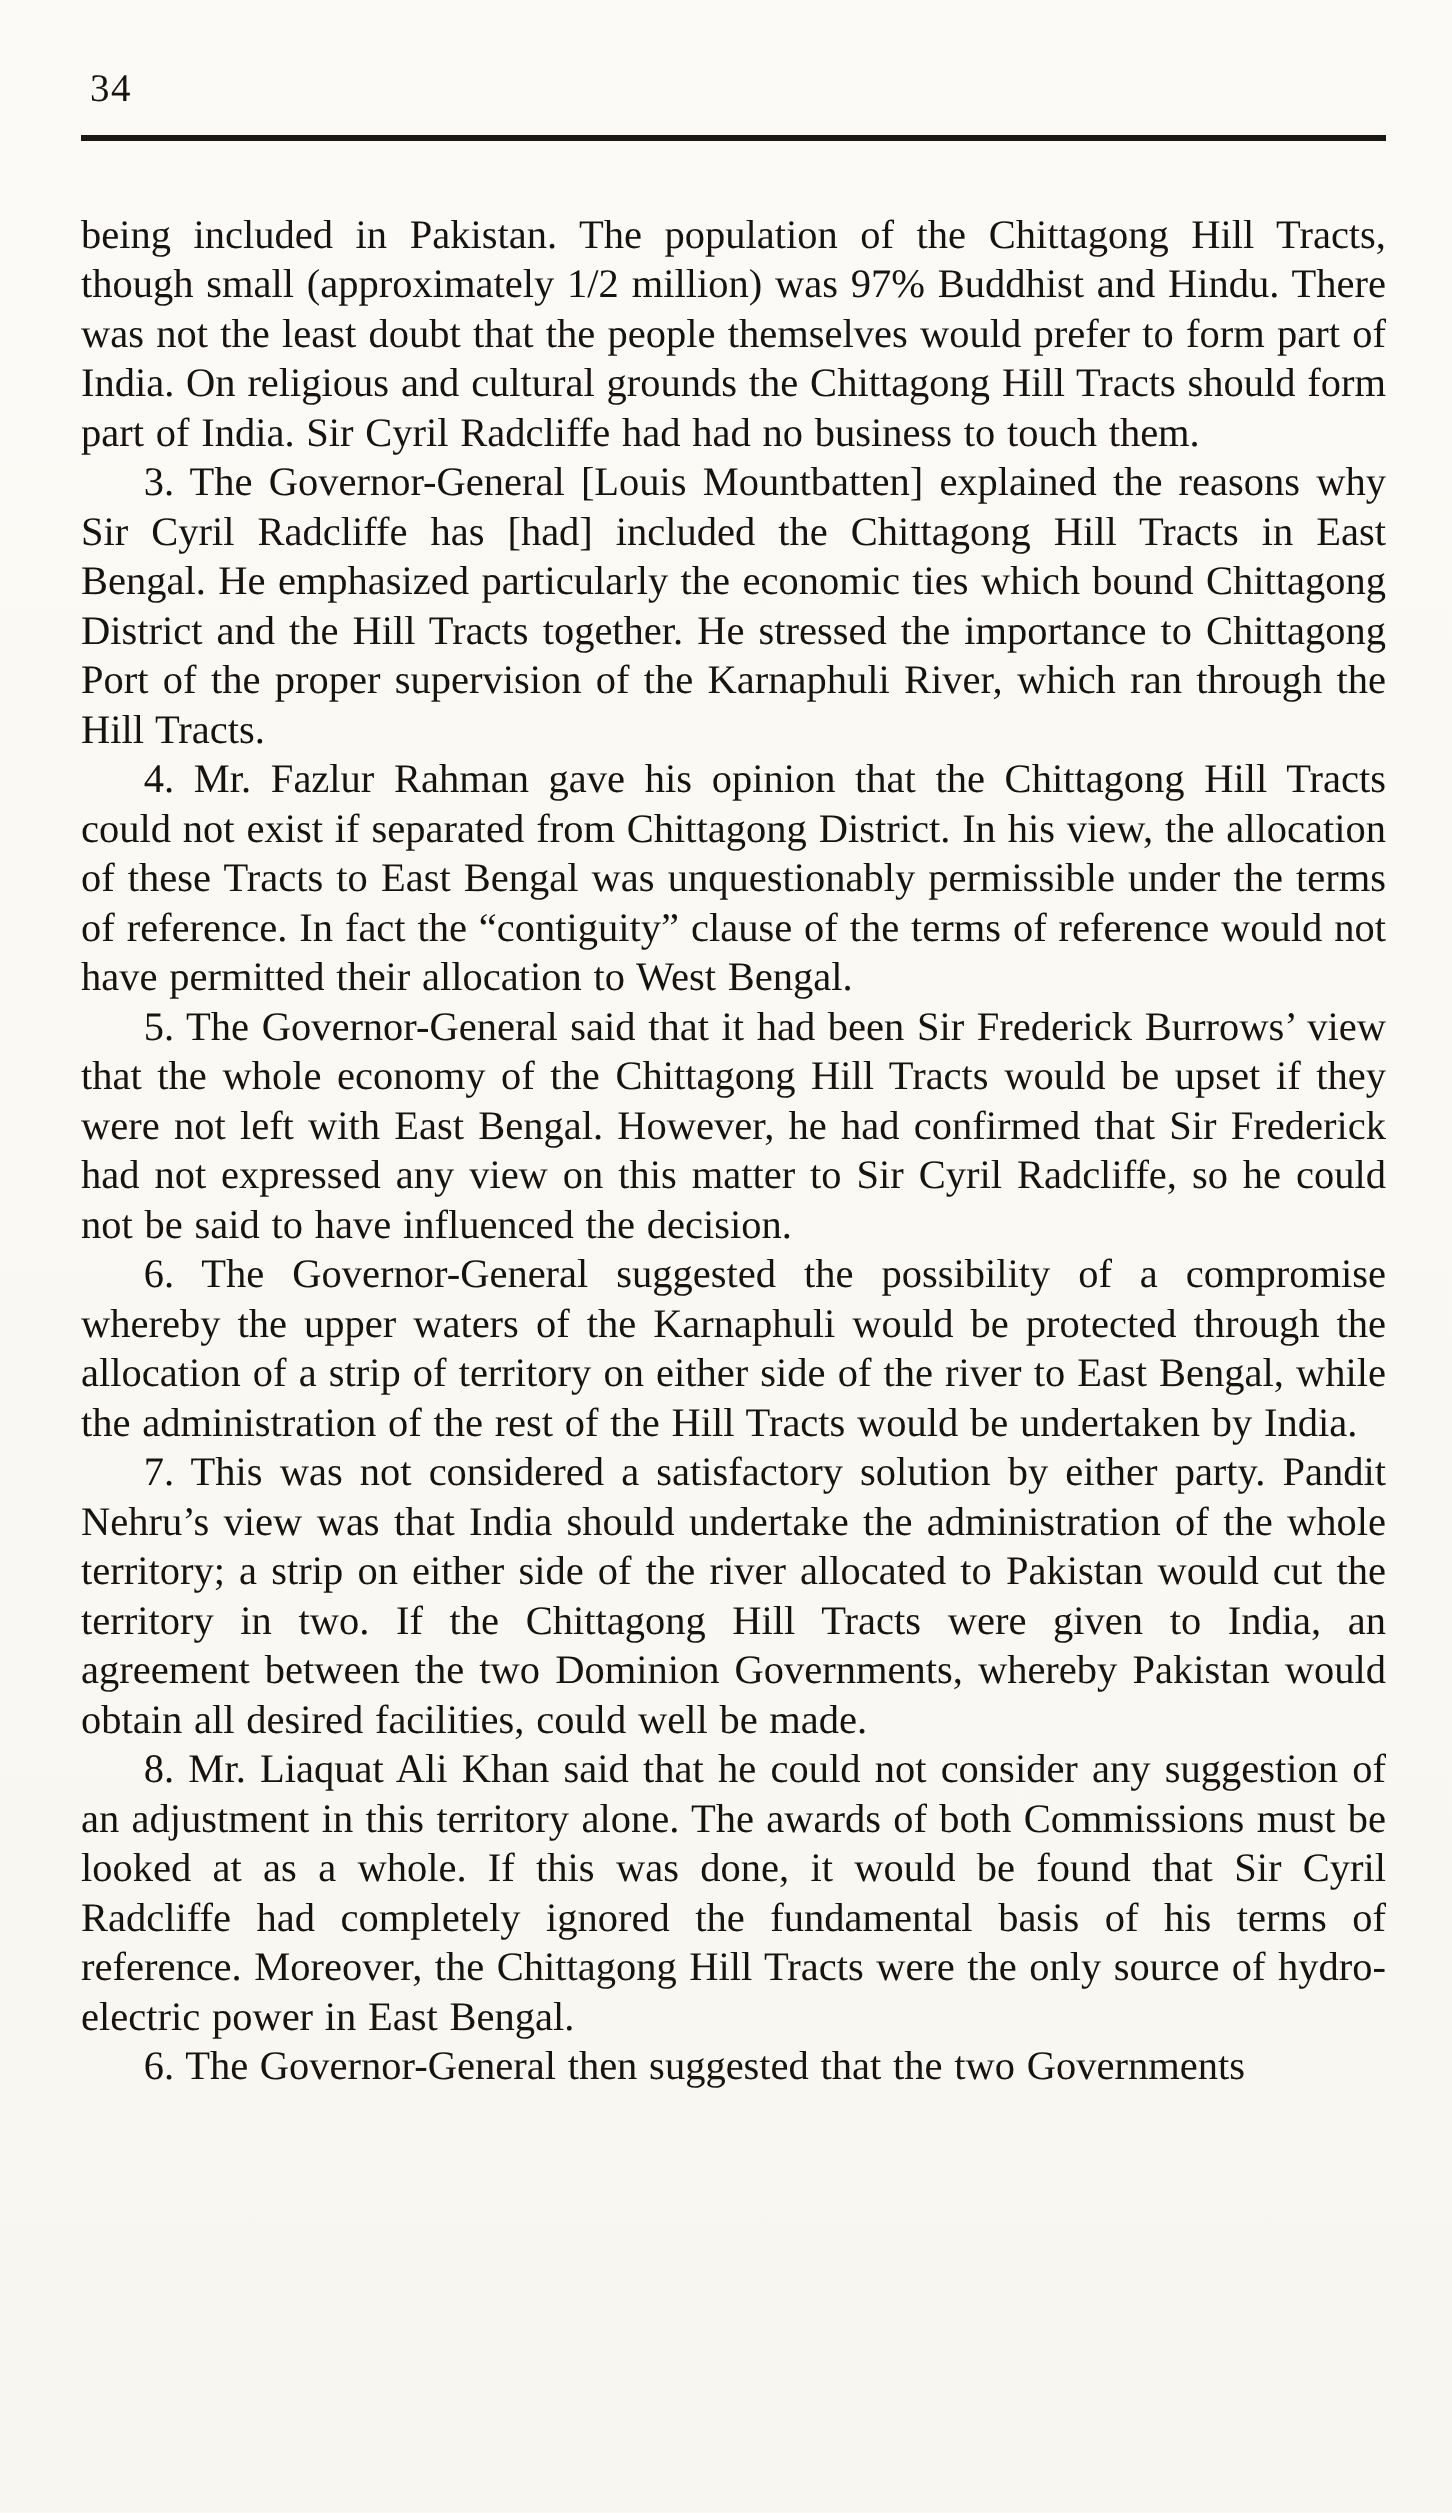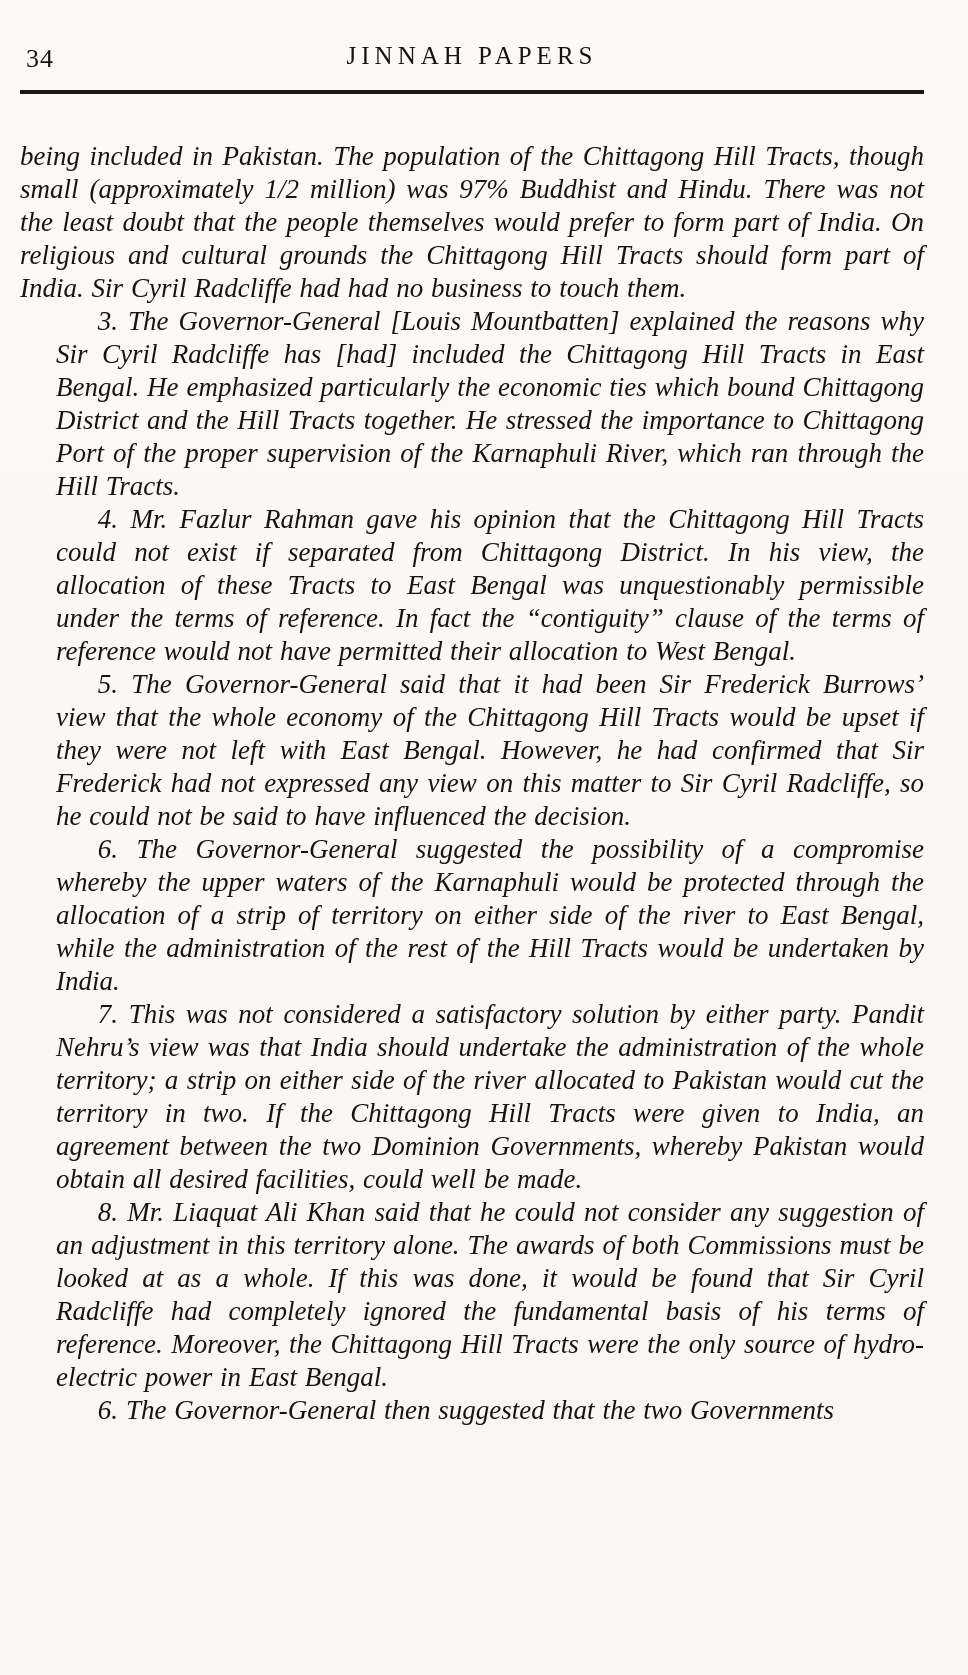--- a/index.html
+++ b/index.html
@@ -11,21 +11,21 @@
     height: 1675px;
     background: #fbfaf6;
     color: #161310;
     font-family: "Liberation Serif", "DejaVu Serif", serif;
     overflow: hidden;
   }
   .page {
     box-sizing: border-box;
     width: 968px;
     height: 1675px;
-    padding: 40px 44px 0 20px;
+    padding: 40px 44px 0 54px;
     background: linear-gradient(180deg, #fbfaf6 0%, #faf8f3 60%, #f8f6f0 100%);
   }
   .page-header {
     position: relative;
     height: 42px;
   }
   .page-number {
     position: absolute;
     left: 6px;
     top: 4px;
@@ -49,34 +49,31 @@
   .body-text {
     margin-top: 46px;
     font-size: 27px;
     line-height: 33px;
     text-align: justify;
     text-justify: inter-word;
   }
   .body-text p {
     margin: 0;
     word-spacing: 0.04em;
-    font-style: italic;
   }
   .body-text p.indent {
     text-indent: 1.55em;
-    margin-left: 36px;
   }
 </style>
 </head>
 <body>
 
 <div class="page">
   <div class="page-header">
     <span class="page-number">34</span>
-    <span class="running-title">JINNAH PAPERS</span>
   </div>
   <hr class="header-rule">
   <main class="body-text">
       <p>being included in Pakistan. The population of the Chittagong Hill Tracts, though small (approximately 1/2 million) was 97% Buddhist and Hindu. There was not the least doubt that the people themselves would prefer to form part of India. On religious and cultural grounds the Chittagong Hill Tracts should form part of India. Sir Cyril Radcliffe had had no business to touch them.</p>
       <p class="indent">3. The Governor-General [Louis Mountbatten] explained the reasons why Sir Cyril Radcliffe has [had] included the Chittagong Hill Tracts in East Bengal. He emphasized particularly the economic ties which bound Chittagong District and the Hill Tracts together. He stressed the importance to Chittagong Port of the proper supervision of the Karnaphuli River, which ran through the Hill Tracts.</p>
       <p class="indent">4. Mr. Fazlur Rahman gave his opinion that the Chittagong Hill Tracts could not exist if separated from Chittagong District. In his view, the allocation of these Tracts to East Bengal was unquestionably permissible under the terms of reference. In fact the “contiguity” clause of the terms of reference would not have permitted their allocation to West Bengal.</p>
       <p class="indent">5. The Governor-General said that it had been Sir Frederick Burrows’ view that the whole economy of the Chittagong Hill Tracts would be upset if they were not left with East Bengal. However, he had confirmed that Sir Frederick had not expressed any view on this matter to Sir Cyril Radcliffe, so he could not be said to have influenced the decision.</p>
       <p class="indent">6. The Governor-General suggested the possibility of a compromise whereby the upper waters of the Karnaphuli would be protected through the allocation of a strip of territory on either side of the river to East Bengal, while the administration of the rest of the Hill Tracts would be undertaken by India.</p>
       <p class="indent">7. This was not considered a satisfactory solution by either party. Pandit Nehru’s view was that India should undertake the administration of the whole territory; a strip on either side of the river allocated to Pakistan would cut the territory in two. If the Chittagong Hill Tracts were given to India, an agreement between the two Dominion Governments, whereby Pakistan would obtain all desired facilities, could well be made.</p>
       <p class="indent">8. Mr. Liaquat Ali Khan said that he could not consider any suggestion of an adjustment in this territory alone. The awards of both Commissions must be looked at as a whole. If this was done, it would be found that Sir Cyril Radcliffe had completely ignored the fundamental basis of his terms of reference. Moreover, the Chittagong Hill Tracts were the only source of hydro-electric power in East Bengal.</p>

